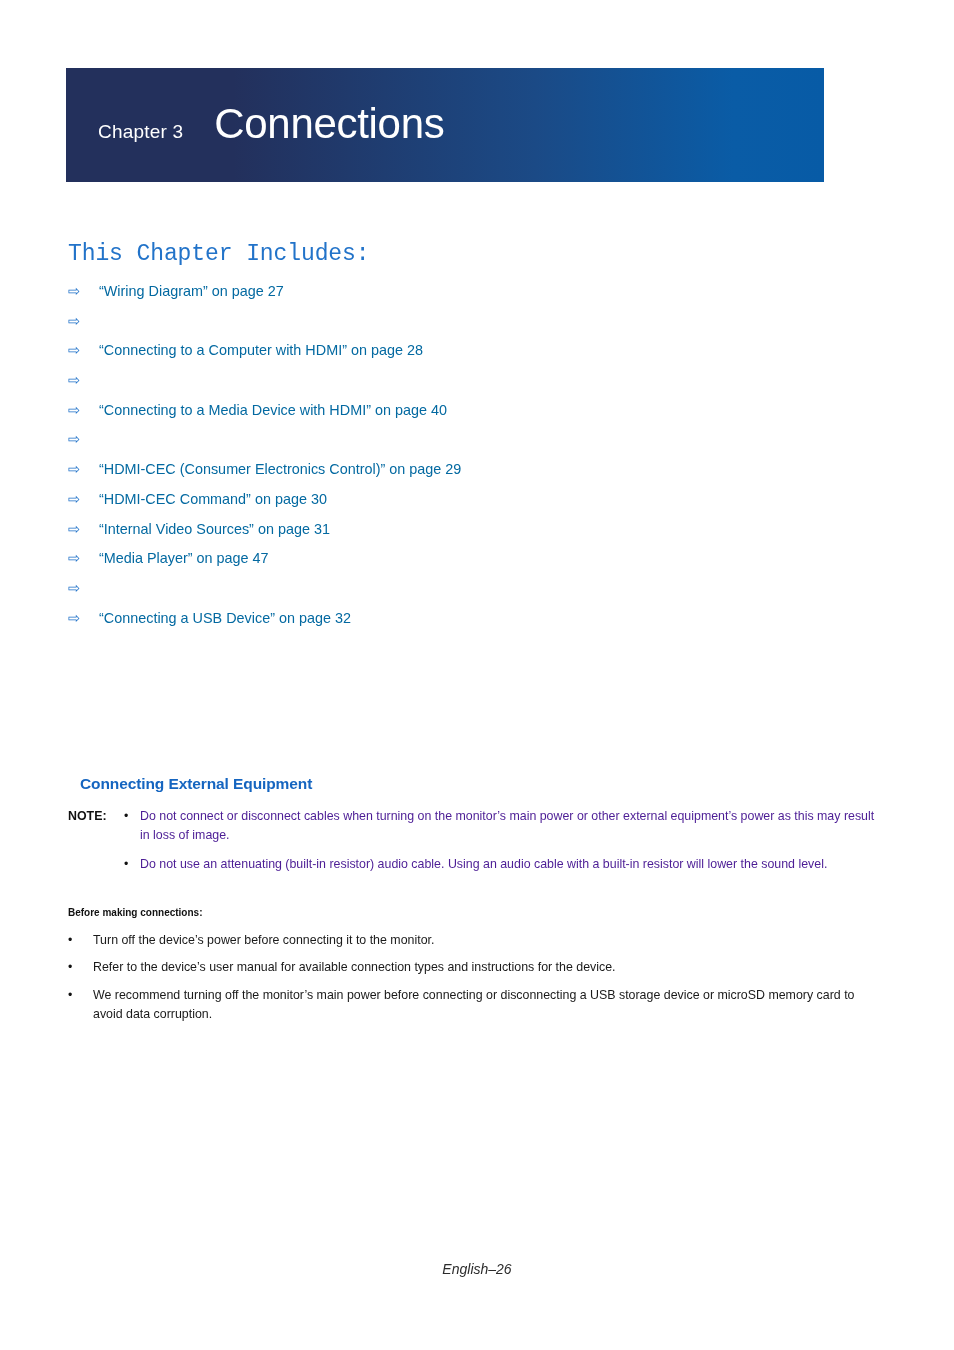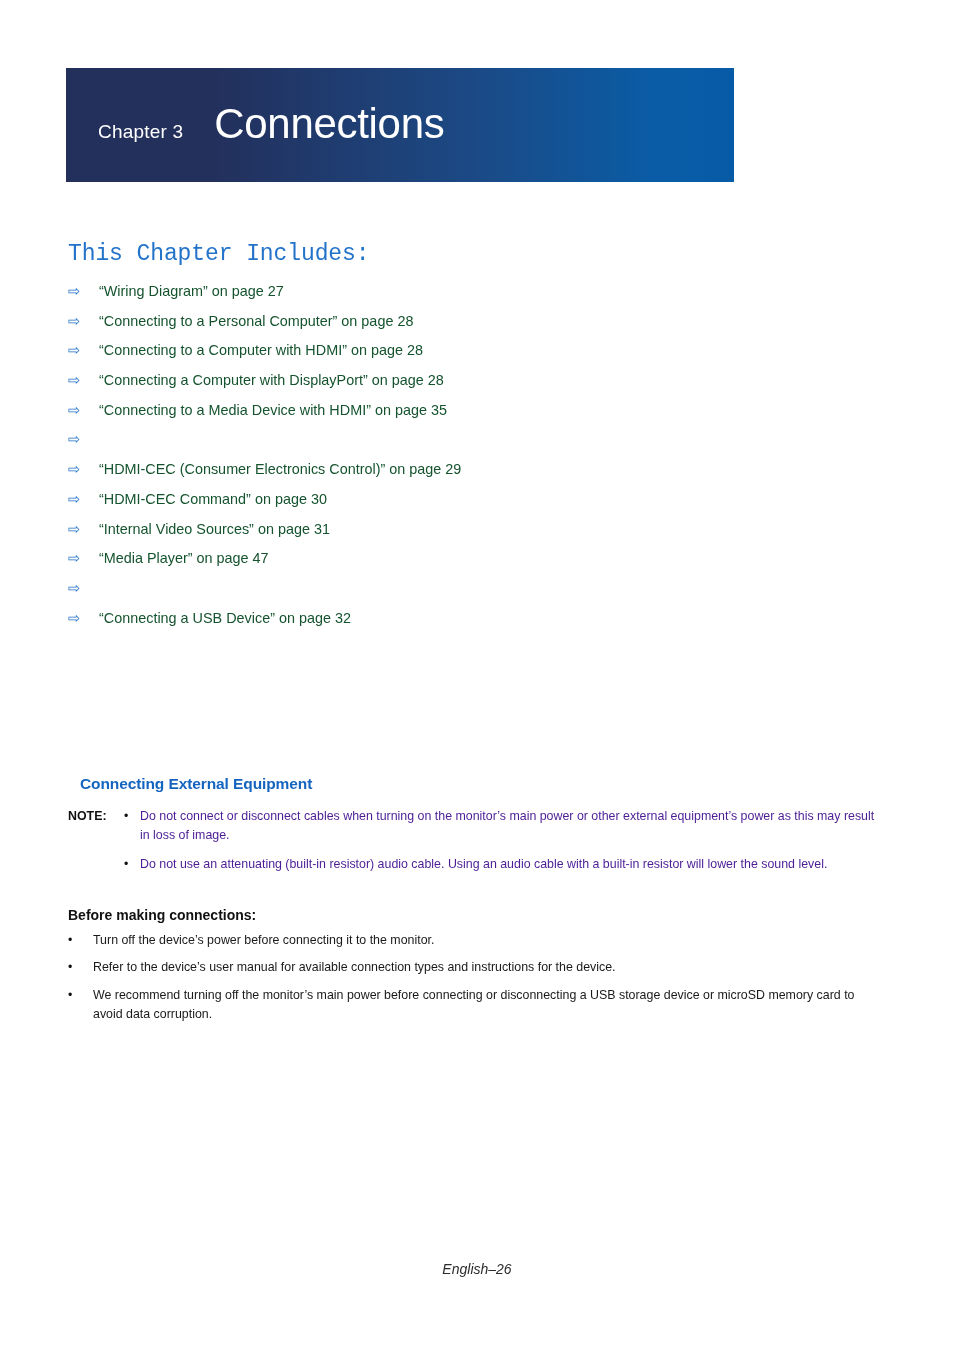--- a/index.html
+++ b/index.html
@@ -22,21 +22,21 @@
     width: 954px;
     height: 1350px;
     overflow: hidden;
   }
 
   
   .chapter-banner {
     position: absolute;
     left: 66px;
     top: 68px;
-    width: 668px;
+    width: 758px;
     height: 114px;
     background: linear-gradient(to right, #23305c 0%, #23305c 22%, #1b4a86 62%, #0a5ca6 88%, #075ba6 100%);
   }
   .chapter-banner-inner {
     position: absolute;
     left: 32px;
     bottom: 0;
     top: 0;
     display: flex;
     align-items: center;
@@ -87,21 +87,21 @@
     line-height: 20px;
   }
   .toc-arrow {
     width: 31px;
     flex: 0 0 31px;
     color: #2273c9;
     font-size: 14.5px;
     line-height: 20px;
   }
   .toc-label {
-    color: #14532d;
+    color: #0369a1;
     white-space: nowrap;
   }
 
   
   .section-heading {
     position: absolute;
     left: 80px;
     top: 775px;
     font-size: 15.5px;
     font-weight: bold;
@@ -138,21 +138,21 @@
     font-size: 12.4px;
     line-height: 19.4px;
     color: #4c1d95;
   }
 
   
   .before-heading {
     position: absolute;
     left: 68px;
     top: 907px;
-    font-size: 14px;
+    font-size: 10px;
     font-weight: bold;
     color: #111111;
   }
   .before-list {
     position: absolute;
     left: 68px;
     top: 931px;
     width: 812px;
   }
   .before-row {
@@ -199,33 +199,31 @@
 
   <div class="includes-heading">This Chapter Includes:</div>
 
   <div class="toc-list">
     <div class="toc-item">
       <span class="toc-arrow">⇨</span>
       <span class="toc-label">“Wiring Diagram” on page 27</span>
     </div>
     <div class="toc-item">
       <span class="toc-arrow">⇨</span>
-      <span class="toc-label">“Connecting to a Personal Computer” on page 28</span>
     </div>
     <div class="toc-item">
       <span class="toc-arrow">⇨</span>
       <span class="toc-label">“Connecting to a Computer with HDMI” on page 28</span>
     </div>
     <div class="toc-item">
       <span class="toc-arrow">⇨</span>
-      <span class="toc-label">“Connecting a Computer with DisplayPort” on page 28</span>
-    </div>
-    <div class="toc-item">
-      <span class="toc-arrow">⇨</span>
-      <span class="toc-label">“Connecting to a Media Device with HDMI” on page 35</span>
+    </div>
+    <div class="toc-item">
+      <span class="toc-arrow">⇨</span>
+      <span class="toc-label">“Connecting to a Media Device with HDMI” on page 40</span>
     </div>
     <div class="toc-item">
       <span class="toc-arrow">⇨</span>
     </div>
     <div class="toc-item">
       <span class="toc-arrow">⇨</span>
       <span class="toc-label">“HDMI-CEC (Consumer Electronics Control)” on page 29</span>
     </div>
     <div class="toc-item">
       <span class="toc-arrow">⇨</span>

